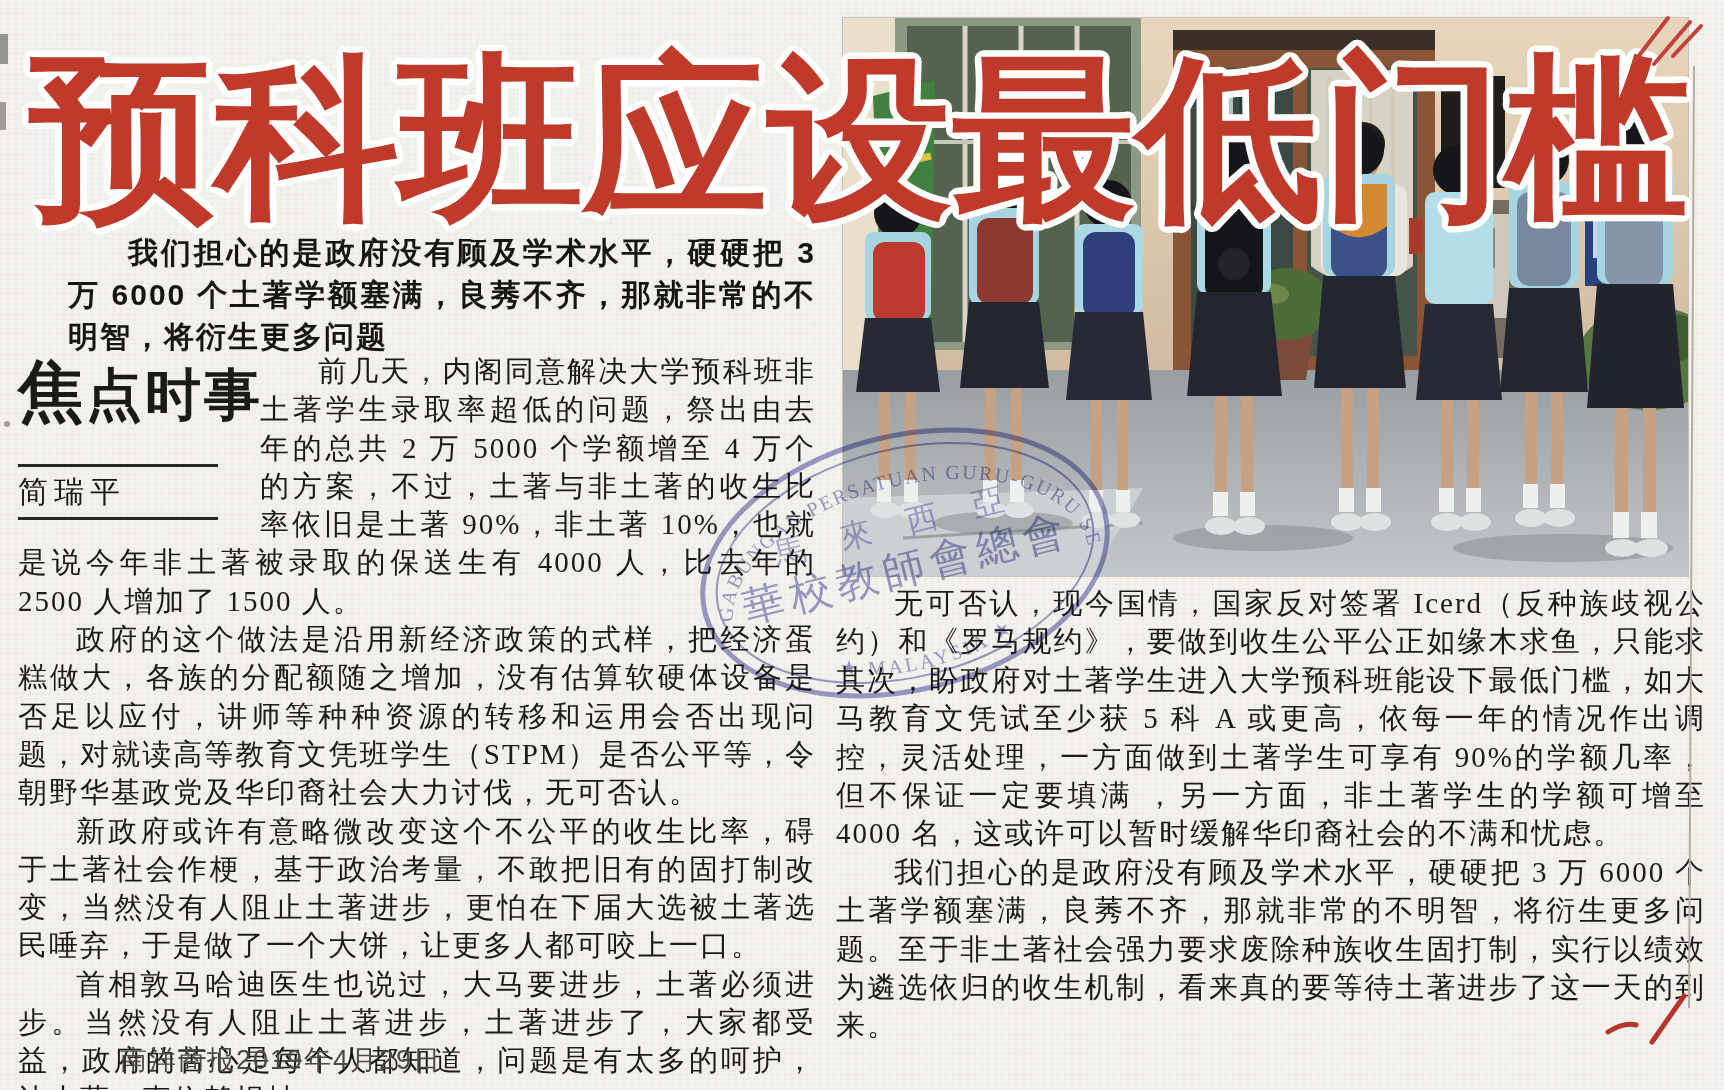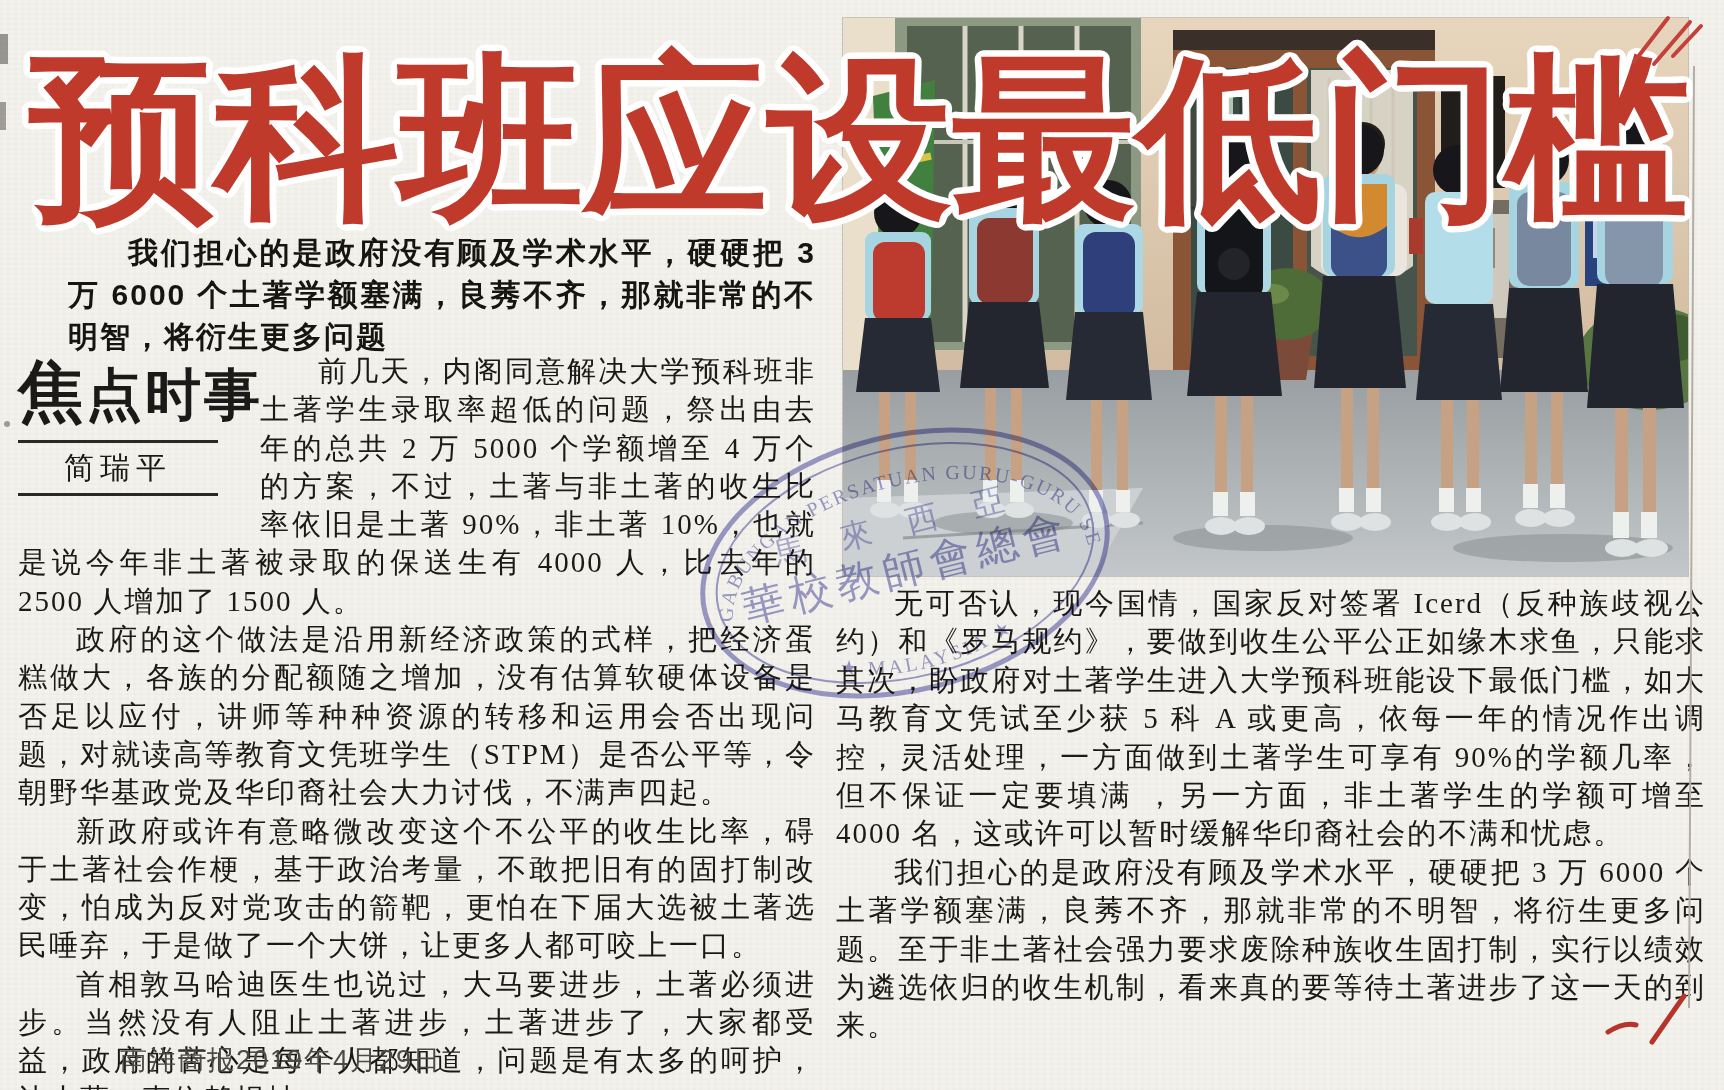--- a/index.html
+++ b/index.html
@@ -36,22 +36,22 @@
   }
   .left-col p, .right-col p{margin:0;text-indent:2em;}
   .section-box{
     float:left;width:226px;height:168px;margin:4px 16px 8px 0;
     font-family:"Liberation Serif","DejaVu Serif",serif;
   }
   .section-title{white-space:nowrap;line-height:72px;text-indent:0;}
   .section-title .big{font-size:66px;font-weight:bold;}
   .section-title .rest{font-size:56px;font-weight:bold;letter-spacing:3px;}
   .section-author{
-    margin-top:0;border-top:3px solid #2a2825;border-bottom:3px solid #2a2825;
-    text-align:center;font-size:30px;letter-spacing:6px;padding:6px 0;width:200px;
+    margin-top:24px;border-top:3px solid #2a2825;border-bottom:3px solid #2a2825;
+    font-size:30px;letter-spacing:6px;padding:6px 0;width:200px;
   }
   
   .right-col{
     position:absolute;left:836px;top:584px;width:870px;z-index:2;
     font-size:29px;line-height:38.4px;letter-spacing:2px;text-align:justify;
   }
   
   .photo{position:absolute;left:843px;top:18px;width:845px;height:558px;z-index:1;
     box-shadow:0 0 0 1px rgba(120,110,95,.35);}
   
@@ -258,22 +258,22 @@
   <p class="lede">我们担心的是政府没有顾及学术水平，硬硬把 3 万 6000 个土著学额塞满，良莠不齐，那就非常的不明智，将衍生更多问题</p>
 
   <div class="left-col">
     <div class="section-box">
       <div class="section-title">
         <span class="big">焦</span><span class="rest">点时事</span>
       </div>
       <div class="section-author">简瑞平</div>
     </div>
     <p>前几天，内阁同意解决大学预科班非土著学生录取率超低的问题，祭出由去年的总共 2 万 5000 个学额增至 4 万个的方案，不过，土著与非土著的收生比率依旧是土著 90%，非土著 10%，也就是说今年非土著被录取的保送生有 4000 人，比去年的 2500 人增加了 1500 人。</p>
-    <p>政府的这个做法是沿用新经济政策的式样，把经济蛋糕做大，各族的分配额随之增加，没有估算软硬体设备是否足以应付，讲师等种种资源的转移和运用会否出现问题，对就读高等教育文凭班学生（STPM）是否公平等，令朝野华基政党及华印裔社会大力讨伐，不满声四起。</p>
-    <p>新政府或许有意略微改变这个不公平的收生比率，碍于土著社会作梗，基于政治考量，不敢把旧有的固打制改变，怕成为反对党攻击的箭靶，更怕在下届大选被土著选民唾弃，于是做了一个大饼，让更多人都可咬上一口。</p>
+    <p>政府的这个做法是沿用新经济政策的式样，把经济蛋糕做大，各族的分配额随之增加，没有估算软硬体设备是否足以应付，讲师等种种资源的转移和运用会否出现问题，对就读高等教育文凭班学生（STPM）是否公平等，令朝野华基政党及华印裔社会大力讨伐，无可否认。</p>
+    <p>新政府或许有意略微改变这个不公平的收生比率，碍于土著社会作梗，基于政治考量，不敢把旧有的固打制改变，当然没有人阻止土著进步，更怕在下届大选被土著选民唾弃，于是做了一个大饼，让更多人都可咬上一口。</p>
     <p>首相敦马哈迪医生也说过，大马要进步，土著必须进步。当然没有人阻止土著进步，土著进步了，大家都受益，政府的苦心是每个人都知道，问题是有太多的呵护，让土著一直依赖拐杖。</p>
   </div>
 
   <div class="right-col">
     <p>无可否认，现今国情，国家反对签署 Icerd（反种族歧视公约）和《罗马规约》，要做到收生公平公正如缘木求鱼，只能求其次，盼政府对土著学生进入大学预科班能设下最低门槛，如大马教育文凭试至少获 5 科 A 或更高，依每一年的情况作出调控，灵活处理，一方面做到土著学生可享有 90%的学额几率，但不保证一定要填满 ，另一方面，非土著学生的学额可增至 4000 名，这或许可以暂时缓解华印裔社会的不满和忧虑。</p>
     <p>我们担心的是政府没有顾及学术水平，硬硬把 3 万 6000 个土著学额塞满，良莠不齐，那就非常的不明智，将衍生更多问题。至于非土著社会强力要求废除种族收生固打制，实行以绩效为遴选依归的收生机制，看来真的要等待土著进步了这一天的到来。</p>
   </div>
 
   <div class="stamp">
     <svg width="560" height="380" viewBox="0 0 560 380">

